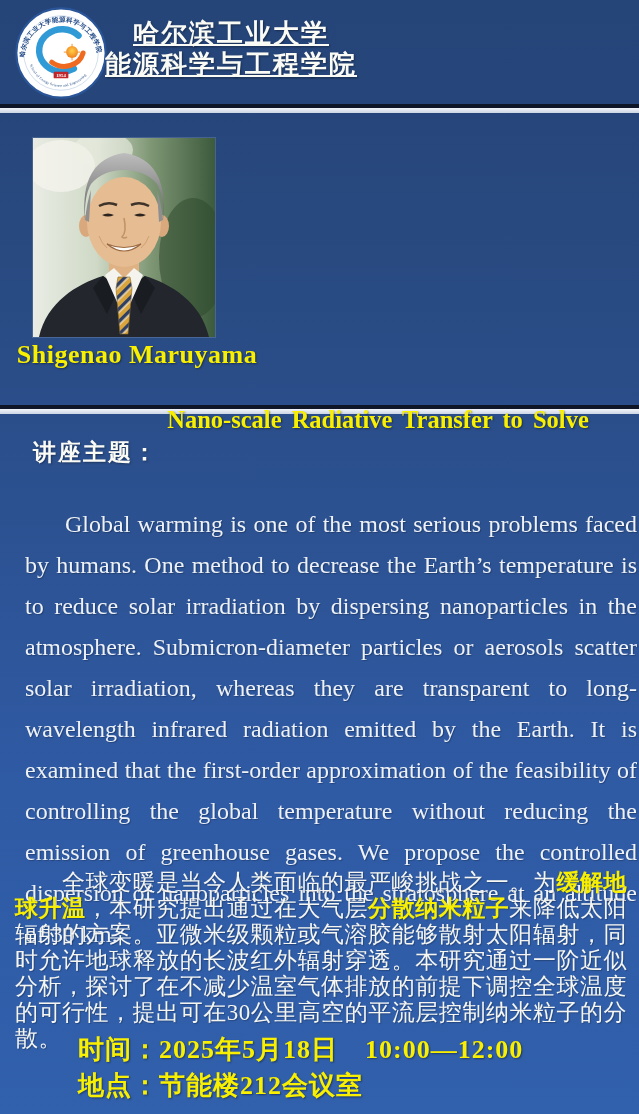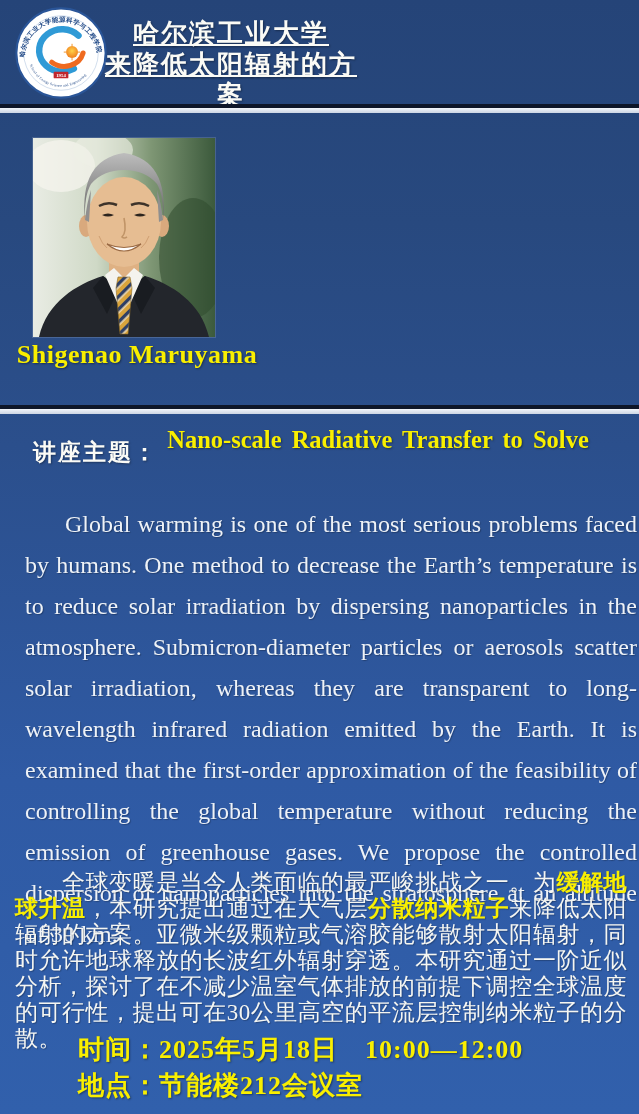--- a/index.html
+++ b/index.html
@@ -40,21 +40,21 @@
     letter-spacing:.5px;text-shadow:1px 1px 1px rgba(0,0,0,.3);
   }
   .hl{color:#f9ef00;font-weight:bold;}
   
   .topic-label{
     position:absolute;left:33px;top:437px;
     color:#fbfbf6;font-size:23px;letter-spacing:2px;font-weight:bold;
     text-shadow:1px 1px 2px rgba(0,0,0,.35);
   }
   .topic-title{
-    position:absolute;left:120px;top:424px;width:516px;
+    position:absolute;left:120px;top:404px;width:516px;
     text-align:center;color:#f9ef00;font-weight:bold;
     font-size:24.5px;line-height:32px;word-spacing:4px;
     text-shadow:1px 1px 2px rgba(0,0,0,.4);
   }
   .topic-title div{white-space:nowrap;}
   
   .abstract-en{
     position:absolute;left:15px;top:494px;width:612px;
     color:#eef2f7;font-size:24px;line-height:41px;
     text-align:justify;text-indent:40px;margin:10px;
@@ -107,21 +107,21 @@
           <line x1="62" y1="55.5" x2="62" y2="58"></line>
         <line x1="53" y1="49" x2="55.5" y2="49"></line>
           <line x1="68.5" y1="49" x2="71" y2="49"></line>
       </g>
       <rect x="42" y="70.5" width="16" height="7" rx="1" fill="#c0272d"></rect>
       <text x="50" y="76" font-size="5.2" fill="#ffffff" text-anchor="middle" font-weight="bold">1954</text>
     </svg>
 
     <div class="header-title">
       <div>哈尔滨工业大学</div>
-      <div>来降低太阳辐射的方案</div>
+      <div>能源科学与工程学院</div>
     </div>
   </div>
 
   <div class="divider divider1">
     <div class="d-dark"></div>
       <div class="d-light"></div>
   </div>
 
   <svg class="photo" viewBox="0 0 182 199" preserveAspectRatio="none">
     <defs>

